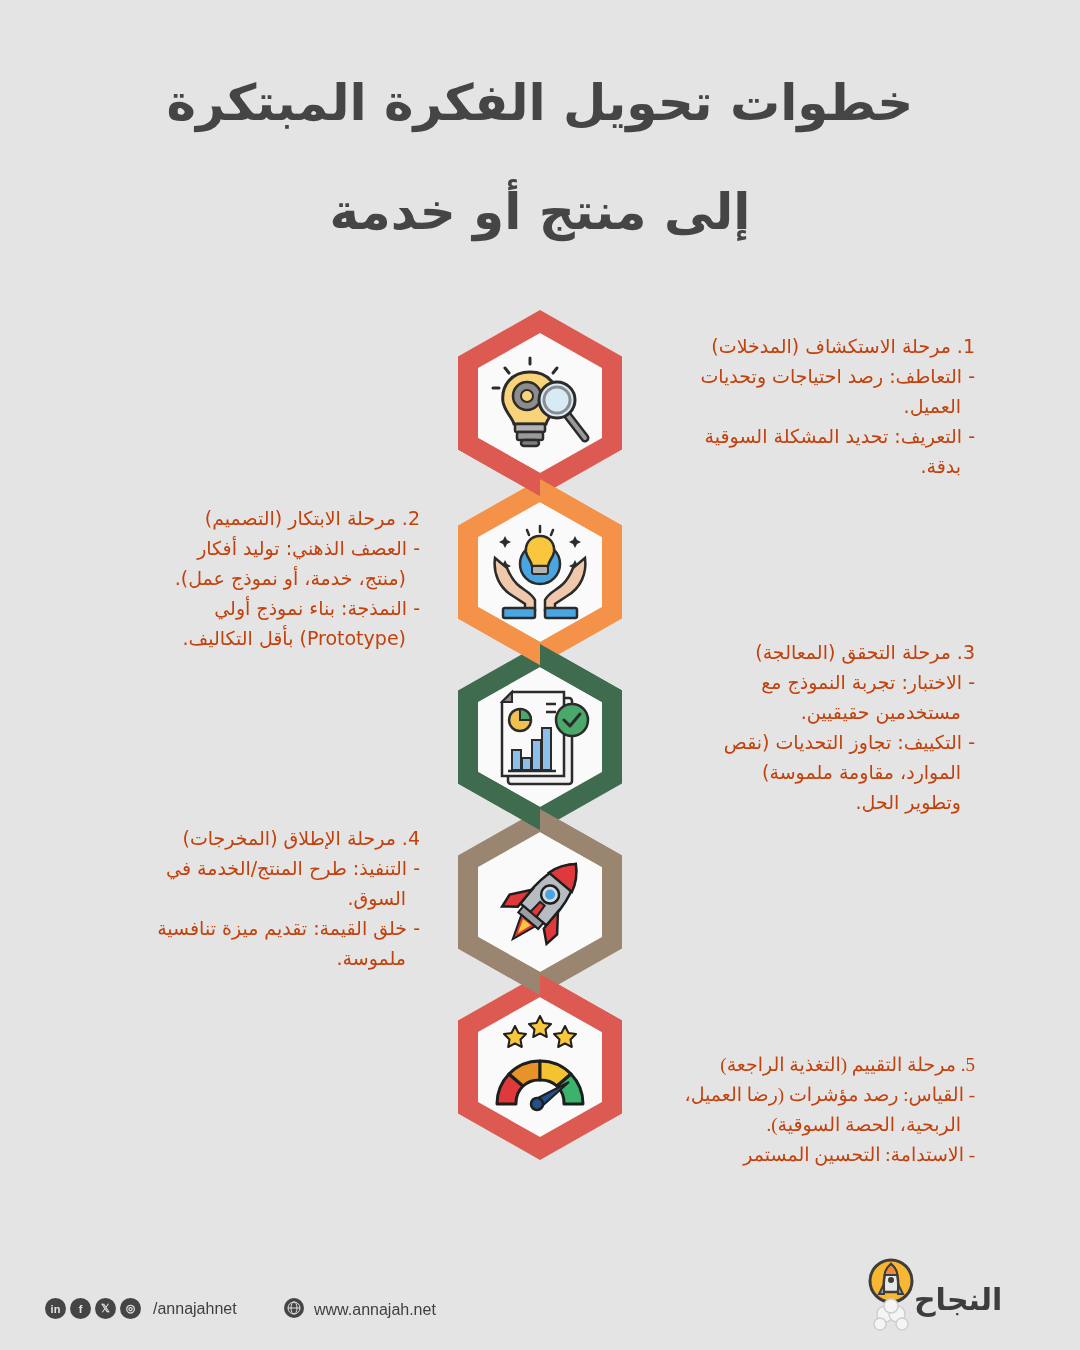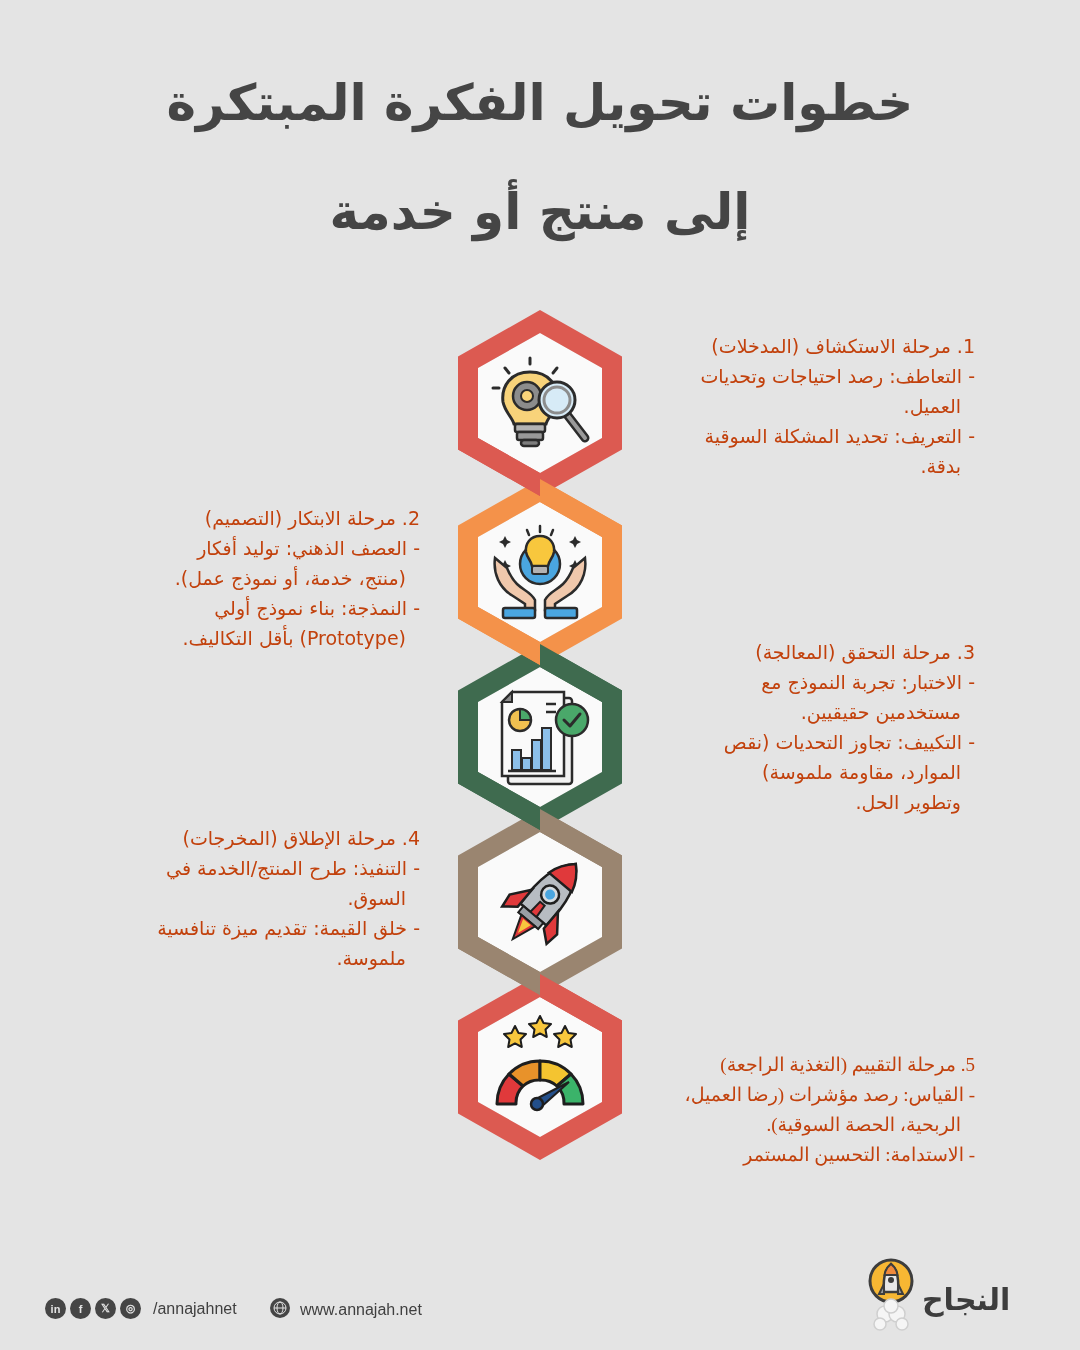--- a/index.html
+++ b/index.html
@@ -60,30 +60,30 @@
     display: flex; align-items: center; justify-content: center;
     font-family: "Liberation Sans", sans-serif;
     font-size: 11px; font-weight: bold;
   }
   .handle {
     margin-left: 8px;
     font-family: "Liberation Sans", sans-serif;
     font-size: 16px; color: #3f3f3f;
   }
   .footer-web {
-    position: absolute; left: 270px; top: 1298px;
+    position: absolute; left: 284px; top: 1298px;
     display: flex; align-items: center; gap: 10px;
   }
   .web-text {
     font-family: "Liberation Sans", sans-serif;
     font-size: 16px; color: #3f3f3f;
   }
   .logo {
     position: absolute; left: 868px; top: 1258px;
-    display: flex; align-items: center; gap: 8px;
+    display: flex; align-items: center; 
   }
   .logo-text {
     font-family: "DejaVu Sans", sans-serif;
     font-weight: bold; font-size: 30px; color: #3d3d3d;
     direction: rtl;
   }
 </style>
 </head>
 <body>
 

